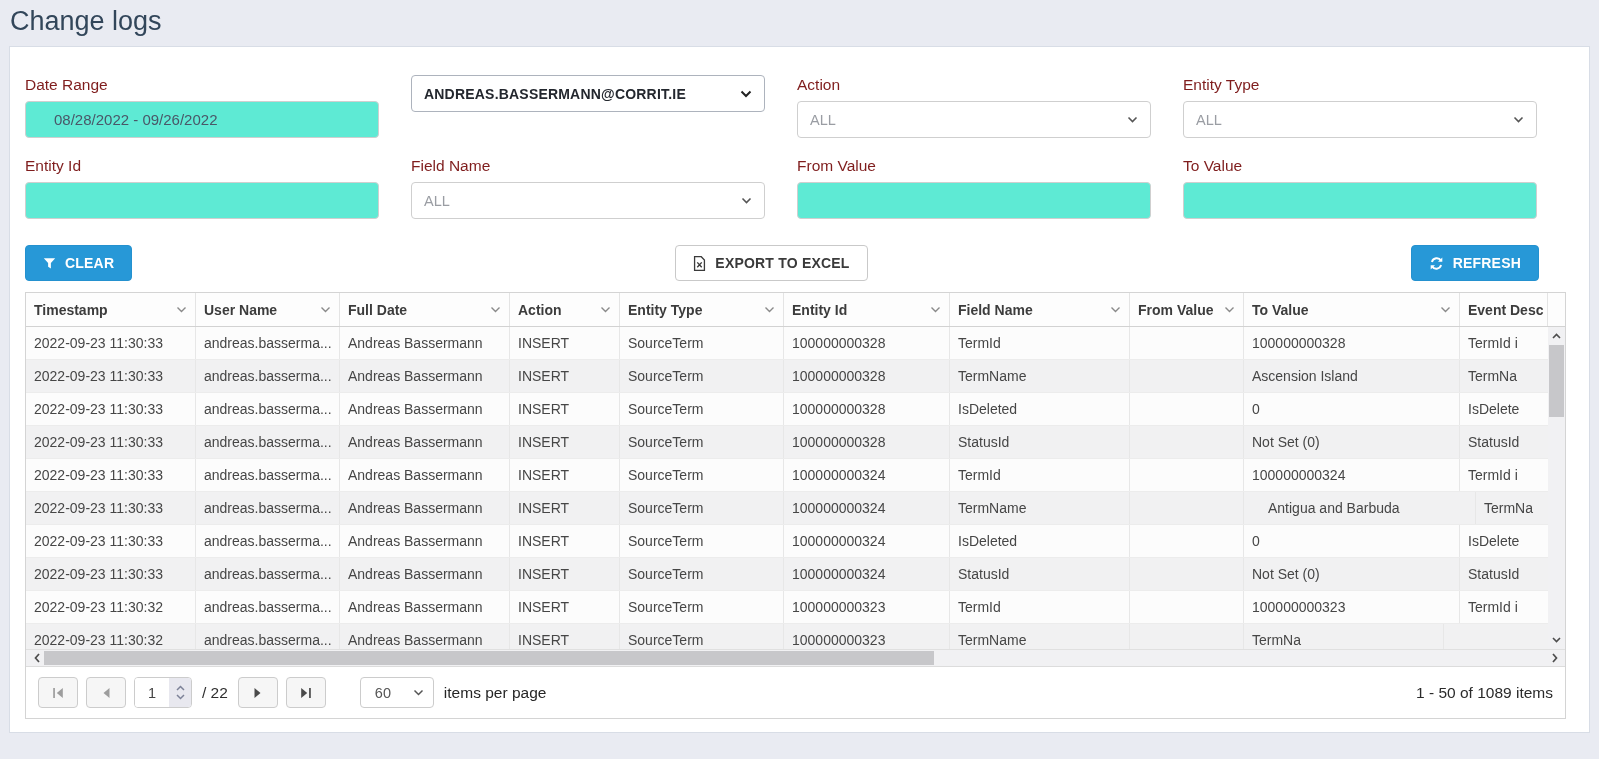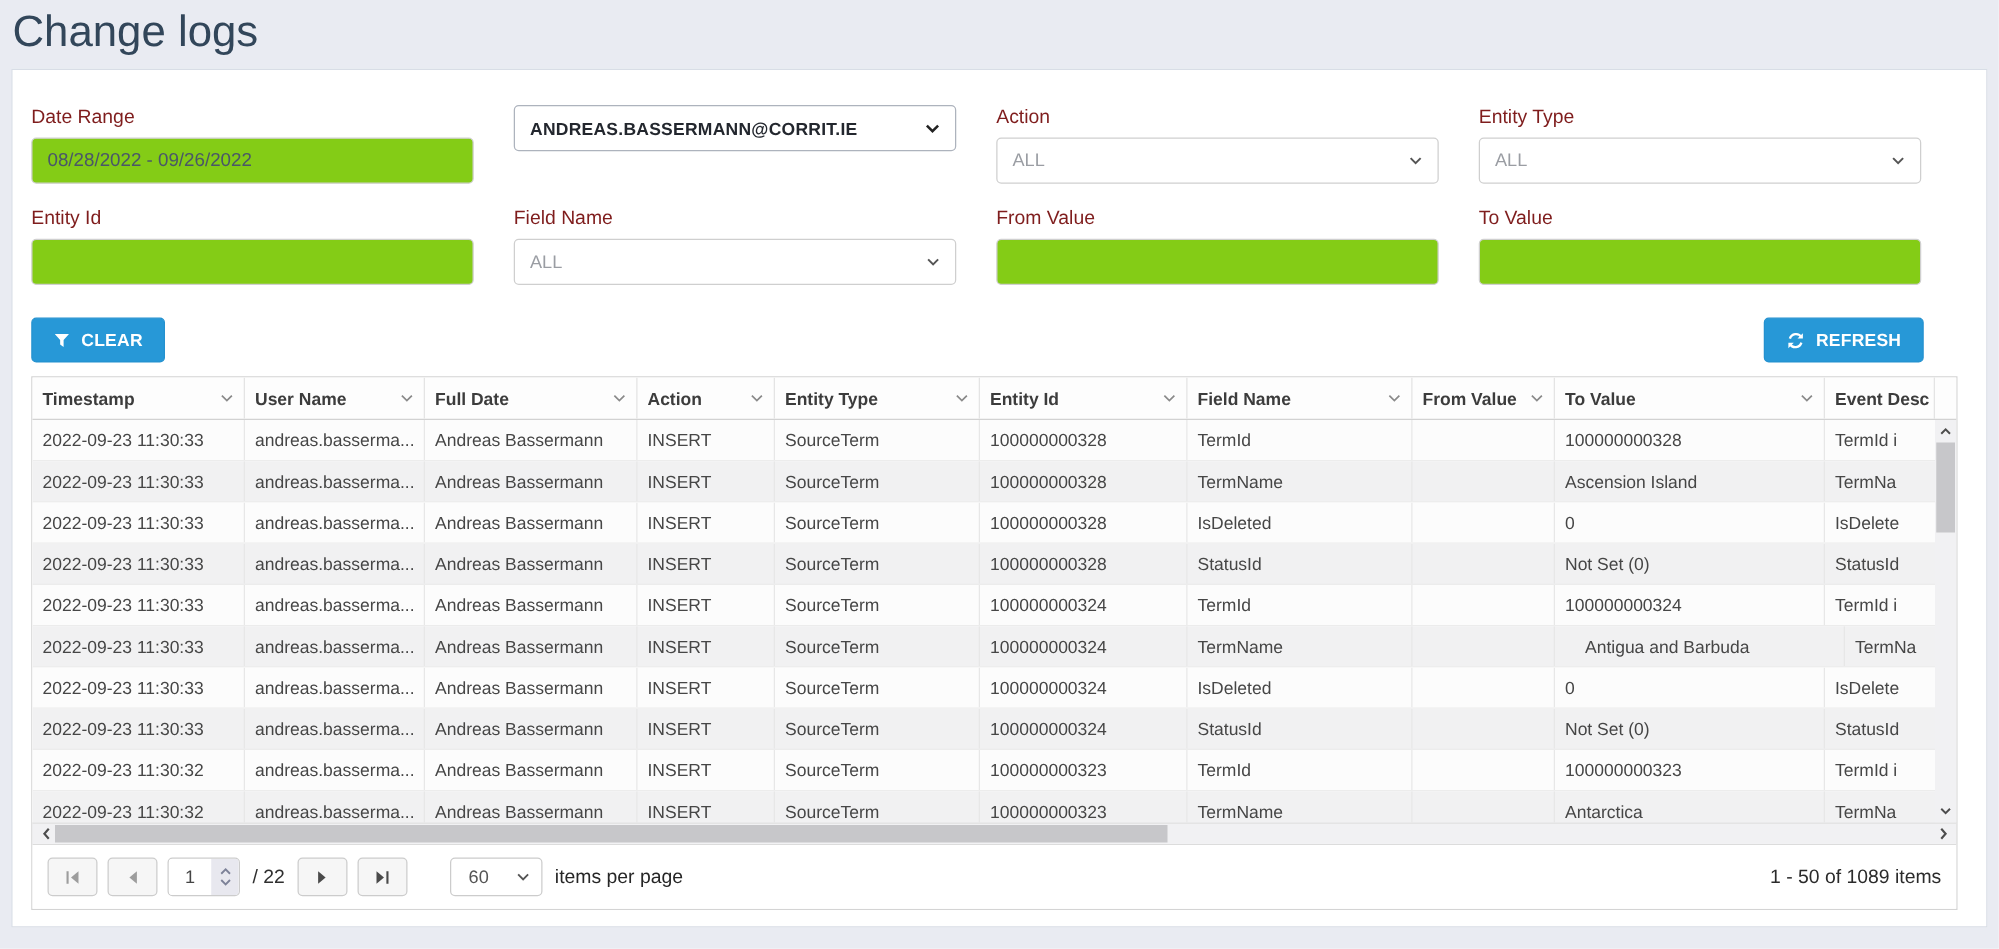--- a/index.html
+++ b/index.html
@@ -6,21 +6,21 @@
   html,body { margin:0; padding:0; }
   body {
     width:1599px; height:759px;
     background:#e9ebf2;
     font-family:"Liberation Sans", sans-serif;
     color:#333;
     overflow:hidden;
   }
   .page-title {
     margin:6px 0 9px 10px;
-    font-size:35px; font-weight:400;
+    font-size:27px; font-weight:400;
     color:#32465a;
   }
   .panel {
     margin:0 9px;
     width:1581px; height:687px;
     background:#fff;
     border:1px solid #d8dde6;
     padding:14px 15px 10px 15px;
   }
   .filters-wrap { width:1514px; }
@@ -31,22 +31,22 @@
     margin-top:14px;
   }
   .field-label {
     display:block;
     font-size:15.5px; color:#7f1d1d;
     margin-bottom:7px; line-height:19px;
   }
   .text-input {
     width:100%; height:37px;
     border:1px solid #cfcfcf; border-radius:4px;
-    padding:0 12px; font-size:15px;
-    color:#4a5768; background:#84cc16;
+    padding:0 28px; font-size:15px;
+    color:#4a5768; background:#5eead4;
     font-family:"Liberation Sans", sans-serif;
     outline:none;
   }
   .select-box {
     width:100%; height:37px;
     border:1px solid #cfcfcf; border-radius:4px;
     padding:0 12px; font-size:14.5px;
     background:#fff;
     display:flex; align-items:center; justify-content:space-between;
     cursor:pointer;
@@ -227,20 +227,29 @@
 
     <div class="actions">
       <button class="btn btn-primary">
         <span class="ic">
           <svg width="13" height="13" viewBox="0 0 16 16">
               <path d="M1 1.5h14L9.7 7.4v6.8l-3.4-2.3V7.4z" fill="#fff"></path>
             </svg>
         </span>
         <span>CLEAR</span>
       </button>
+      <button class="btn btn-light">
+        <span class="ic">
+          <svg width="13" height="15" viewBox="0 0 14 16">
+            <path d="M1.7 0.7 h7.2 l3.4 3.6 v11 H1.7 z" fill="none" stroke="#3a3a3a" stroke-width="1.4"></path>
+            <path d="M4.6 6.8 L9.4 12 M9.4 6.8 L4.6 12" stroke="#3a3a3a" stroke-width="1.5"></path>
+          </svg>
+        </span>
+        <span>EXPORT TO EXCEL</span>
+      </button>
       <button class="btn btn-primary">
         <span class="ic">
           <svg width="15" height="15" viewBox="0 0 16 16">
             <path d="M12.9 5.0 A5.4 5.4 0 0 0 3.1 6.3" fill="none" stroke="#fff" stroke-width="2"></path>
             <path d="M14.2 1.6 V6.2 H9.6 Z" fill="#fff"></path>
             <path d="M3.1 11.0 A5.4 5.4 0 0 0 12.9 9.7" fill="none" stroke="#fff" stroke-width="2"></path>
             <path d="M1.8 14.4 V9.8 H6.4 Z" fill="#fff"></path>
           </svg>
         </span>
         <span>REFRESH</span>
@@ -441,21 +450,20 @@
           </div>
           <div class="tr alt">
             <div class="td" style="width: 170px;">2022-09-23 11:30:32</div>
             <div class="td" style="width: 144px;">andreas.basserma...</div>
             <div class="td" style="width: 170px;">Andreas Bassermann</div>
             <div class="td" style="width: 110px;">INSERT</div>
             <div class="td" style="width: 164px;">SourceTerm</div>
             <div class="td" style="width: 166px;">100000000323</div>
             <div class="td" style="width: 180px;">TermName</div>
             <div class="td" style="width: 114px;"></div>
-            <div class="td" style="width: 216px;">Antarctica</div>
             <div class="td" style="width: 200px;">TermNa</div>
           </div>
         </div>
       <div class="vscroll">
         <span class="vs-arrow vs-up">
           <svg width="9" height="6" viewBox="0 0 9 6">
               <path d="M1 5 L4.5 1.5 L8 5" fill="none" stroke="currentColor" stroke-width="1.6"></path>
             </svg>
         </span>
         <span class="vs-thumb"></span>

